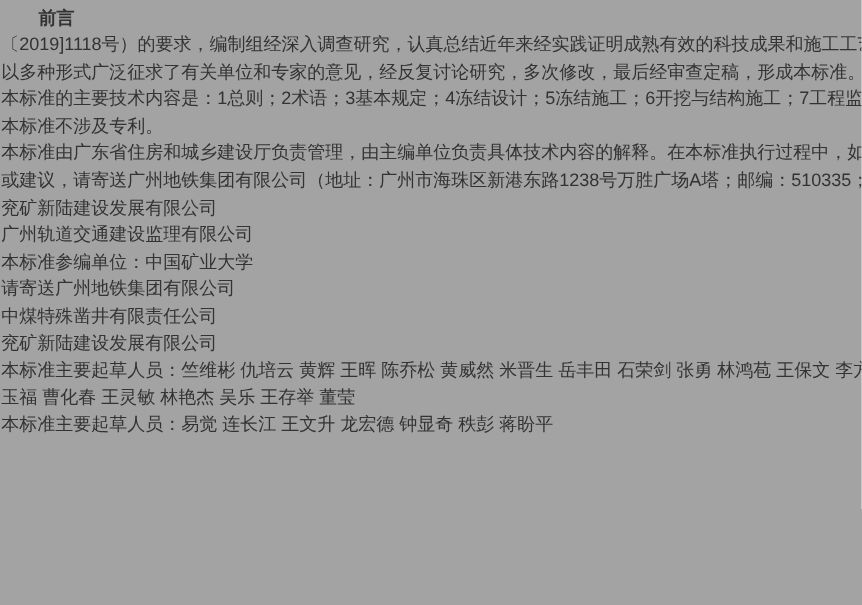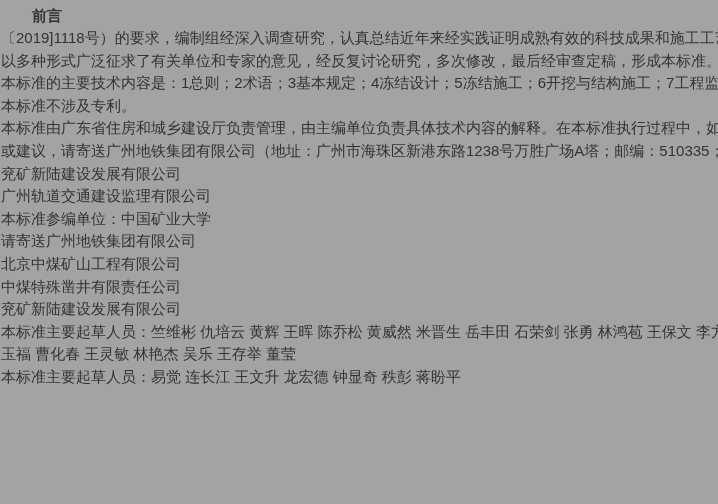--- a/index.html
+++ b/index.html
@@ -43,20 +43,19 @@
     <div class="doc-line">〔2019]1118号）的要求，编制组经深入调查研究，认真总结近年来经实践证明成熟有效的科技成果和施工工艺，并</div>
     <div class="doc-line">以多种形式广泛征求了有关单位和专家的意见，经反复讨论研究，多次修改，最后经审查定稿，形成本标准。</div>
     <div class="doc-line">本标准的主要技术内容是：1总则；2术语；3基本规定；4冻结设计；5冻结施工；6开挖与结构施工；7工程监测；8</div>
     <div class="doc-line">本标准不涉及专利。</div>
     <div class="doc-line">本标准由广东省住房和城乡建设厅负责管理，由主编单位负责具体技术内容的解释。在本标准执行过程中，如有意见</div>
     <div class="doc-line">或建议，请寄送广州地铁集团有限公司（地址：广州市海珠区新港东路1238号万胜广场A塔；邮编：510335；传</div>
     <div class="doc-line">兖矿新陆建设发展有限公司</div>
     <div class="doc-line">广州轨道交通建设监理有限公司</div>
     <div class="doc-line">本标准参编单位：中国矿业大学</div>
     <div class="doc-line">请寄送广州地铁集团有限公司</div>
-    <div class="doc-line">北京中煤矿山工程有限公司</div>
     <div class="doc-line">中煤特殊凿井有限责任公司</div>
     <div class="doc-line">兖矿新陆建设发展有限公司</div>
     <div class="doc-line">本标准主要起草人员：竺维彬 仇培云 黄辉 王晖 陈乔松 黄威然 米晋生 岳丰田 石荣剑 张勇 林鸿苞 王保文 李方政 韩</div>
     <div class="doc-line">玉福 曹化春 王灵敏 林艳杰 吴乐 王存举 董莹</div>
     <div class="doc-line">本标准主要起草人员：易觉 连长江 王文升 龙宏德 钟显奇 秩彭 蒋盼平</div>
   </div>
 </div>
 
 </body></html>

